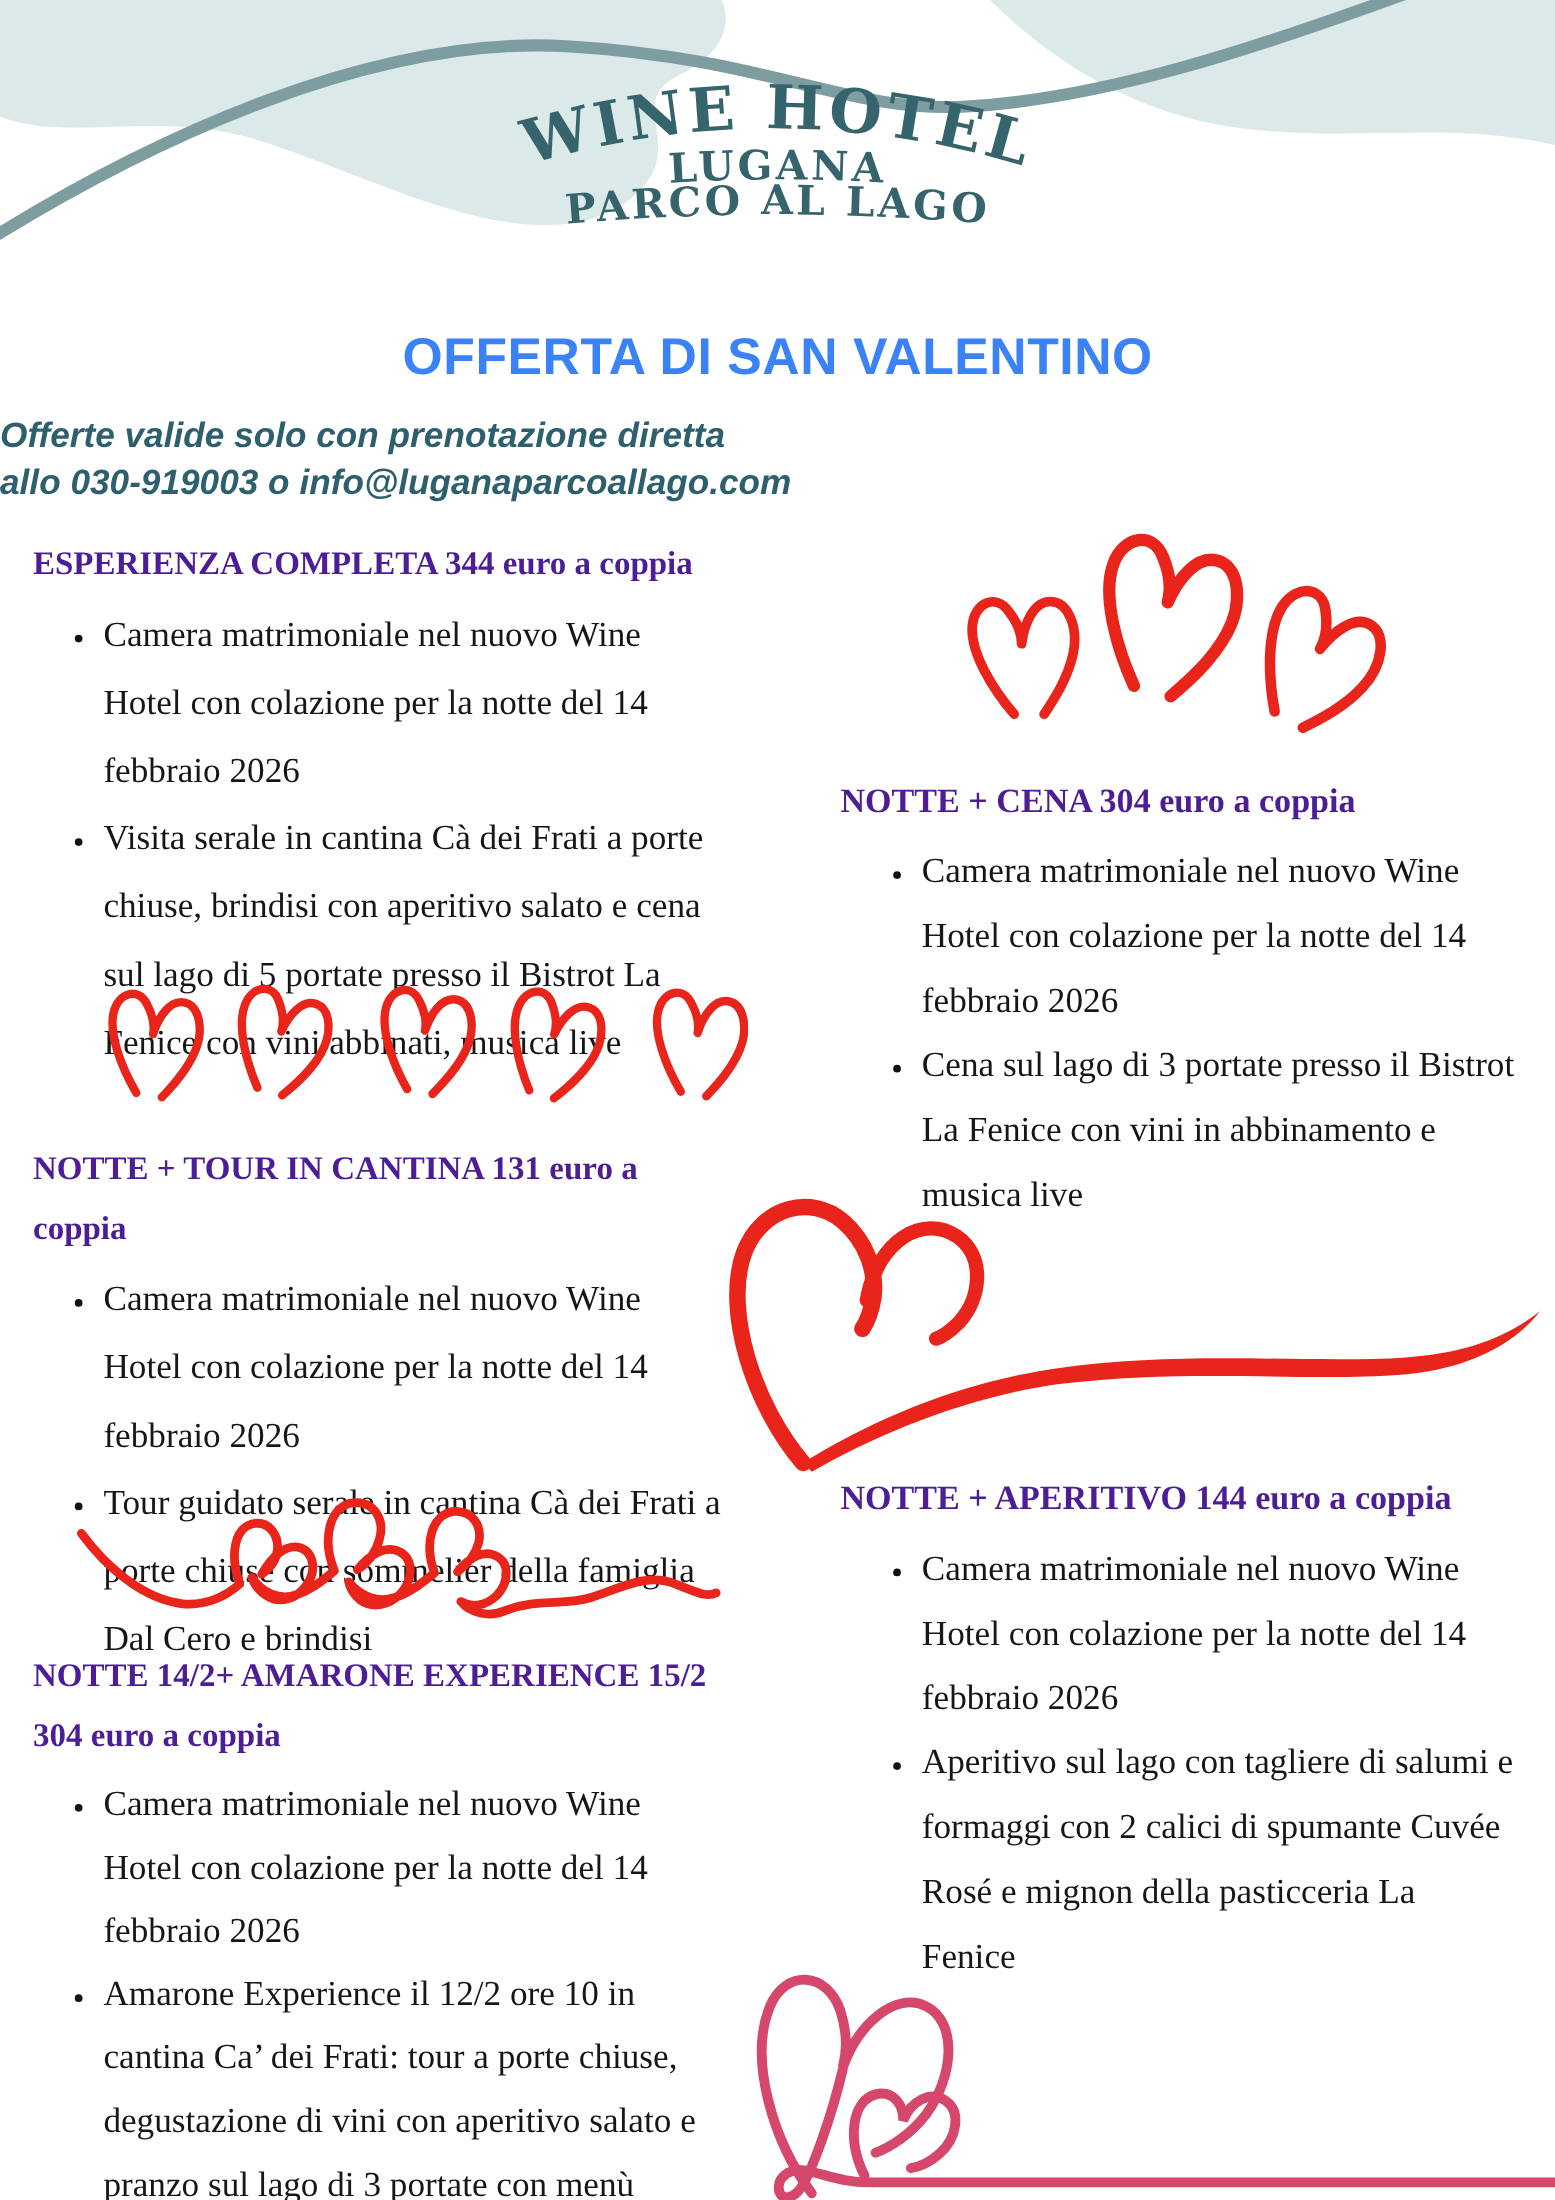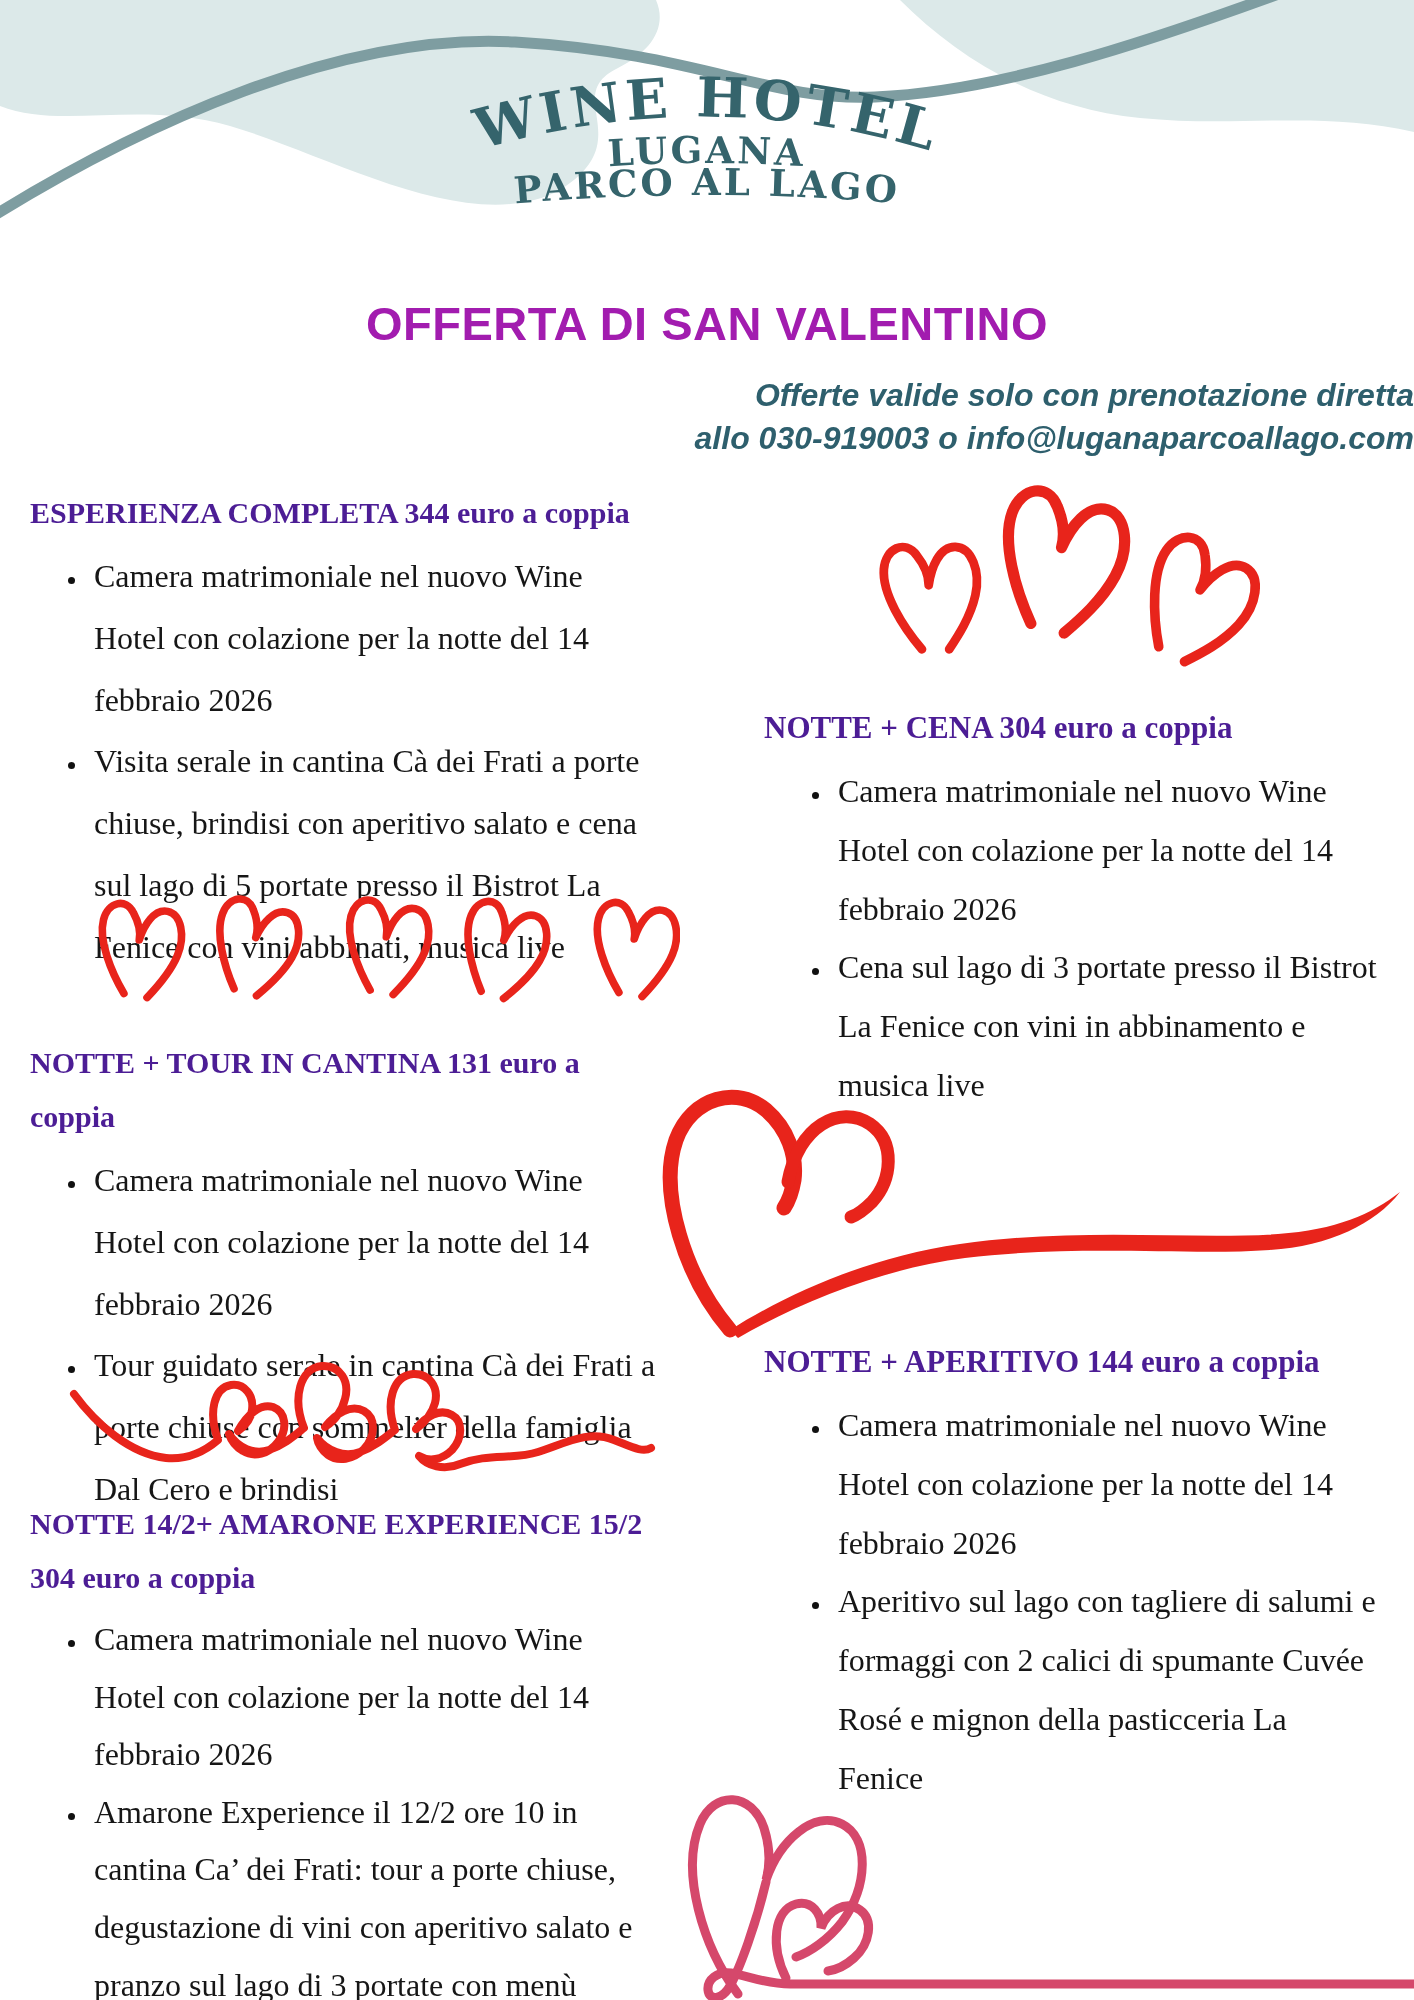--- a/index.html
+++ b/index.html
@@ -5,24 +5,24 @@
   html,body{margin:0;padding:0;background:#ffffff;}
   .page{
     position:relative;width:1414px;height:2000px;background:#ffffff;overflow:hidden;
     font-family:"Liberation Serif",serif;color:#161616;
   }
   svg.abs{position:absolute;display:block;}
   .logo-text{fill:#35646c;font-family:"DejaVu Serif",serif;font-weight:bold;}
   .title{
     position:absolute;top:296px;left:0;width:1414px;margin:0;text-align:center;
     font-family:"Liberation Sans",sans-serif;font-weight:700;font-size:47px;
-    color:#a21caf;letter-spacing:.5px;
+    color:#3b82f6;letter-spacing:.5px;
   }
   .subtitle{
-    position:absolute;top:374px;left:0;width:1414px;text-align:right;
+    position:absolute;top:374px;left:0;width:1414px;text-align:left;
     font-family:"Liberation Sans",sans-serif;font-style:italic;font-weight:700;
     font-size:32px;line-height:1.35;color:#2e5f6d;
   }
   .offer{position:absolute;}
   .offer h2{
     margin:0;font-family:"Liberation Serif",serif;font-weight:700;
     font-size:30px;line-height:1.8;color:#4c1d95;
   }
   .offer--center h2{text-align:left;font-size:31px;}
   .offer-list{margin:6px 0 0;padding-left:58px;list-style:disc;}

